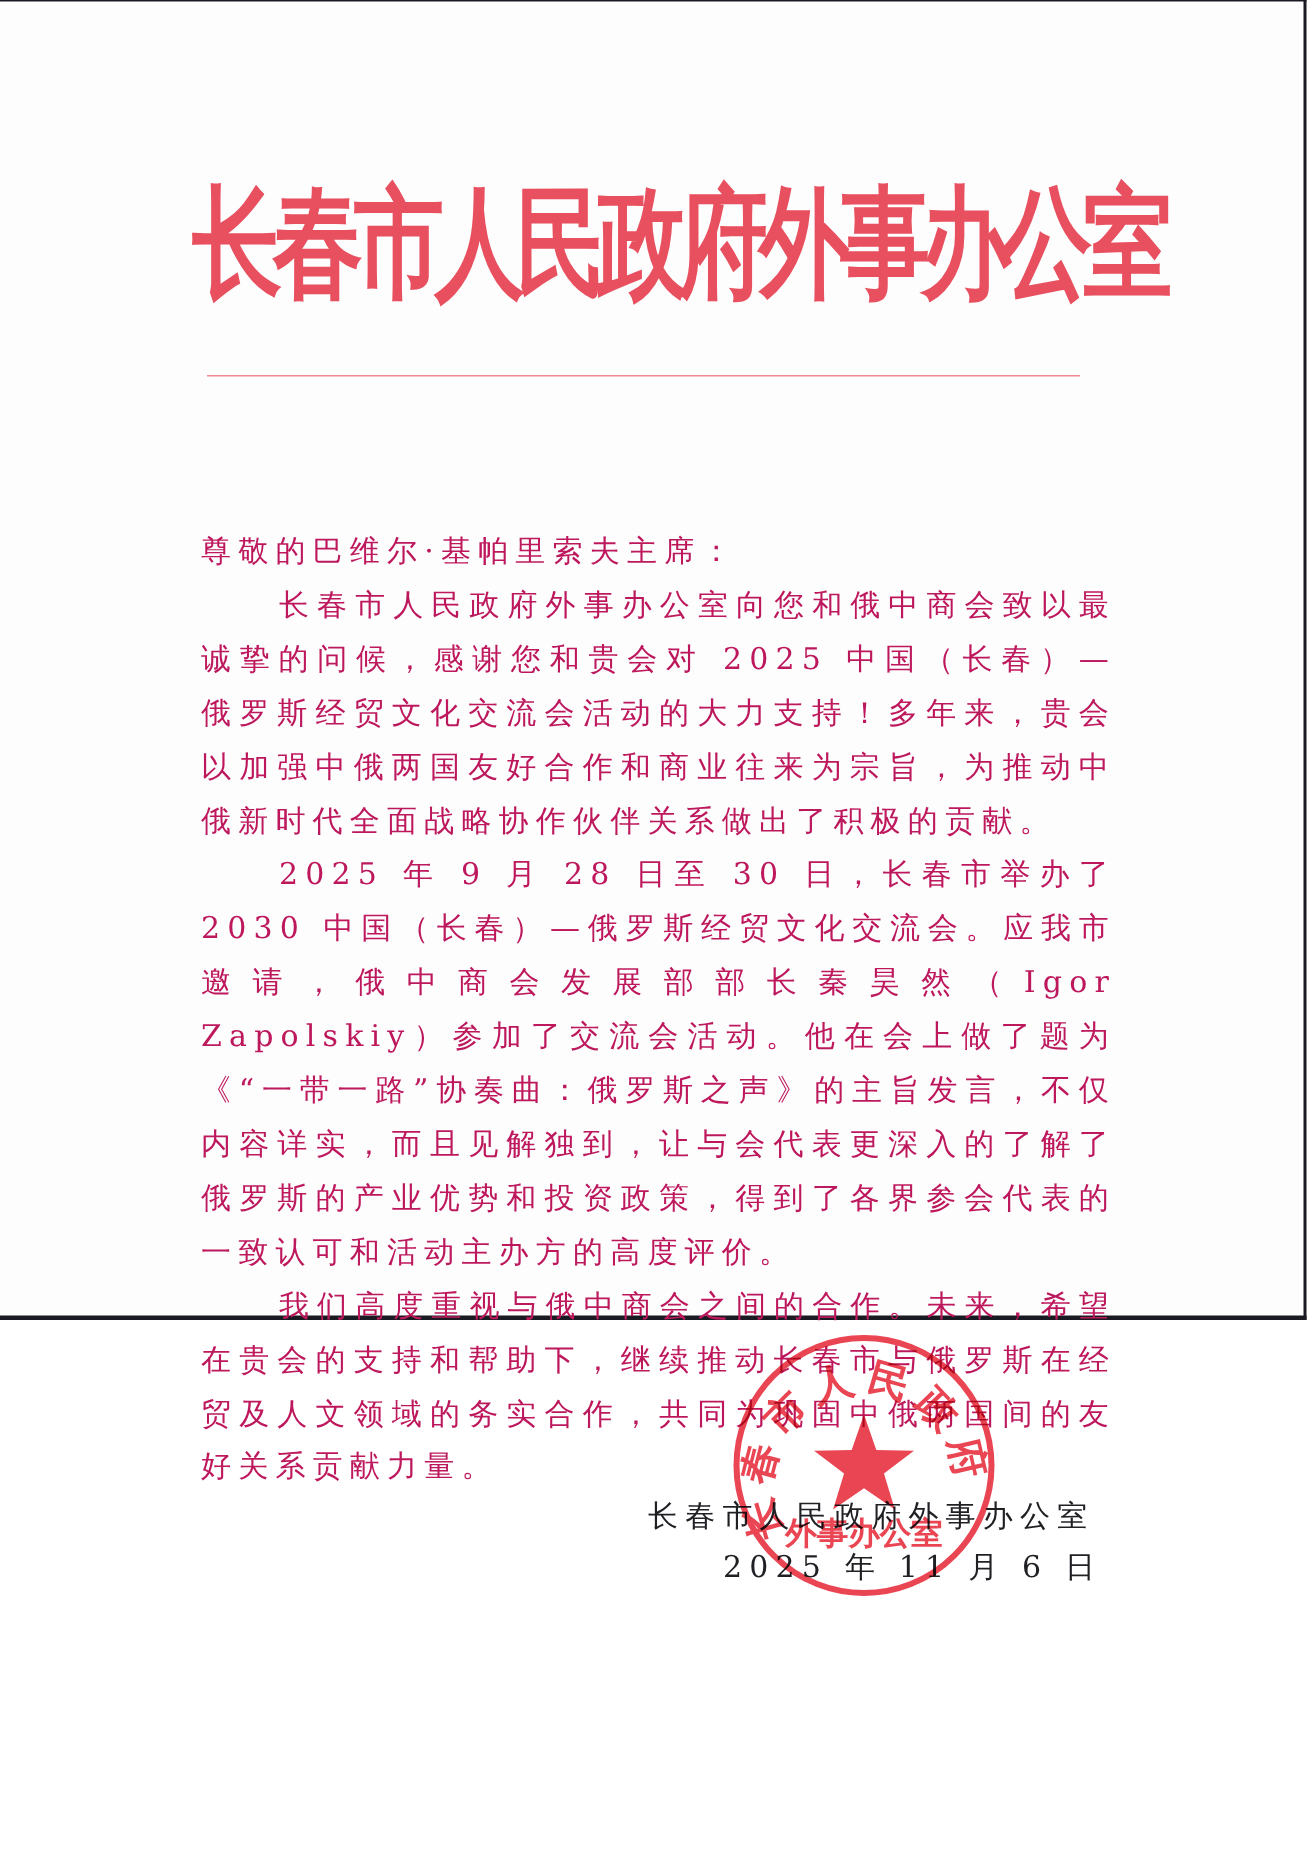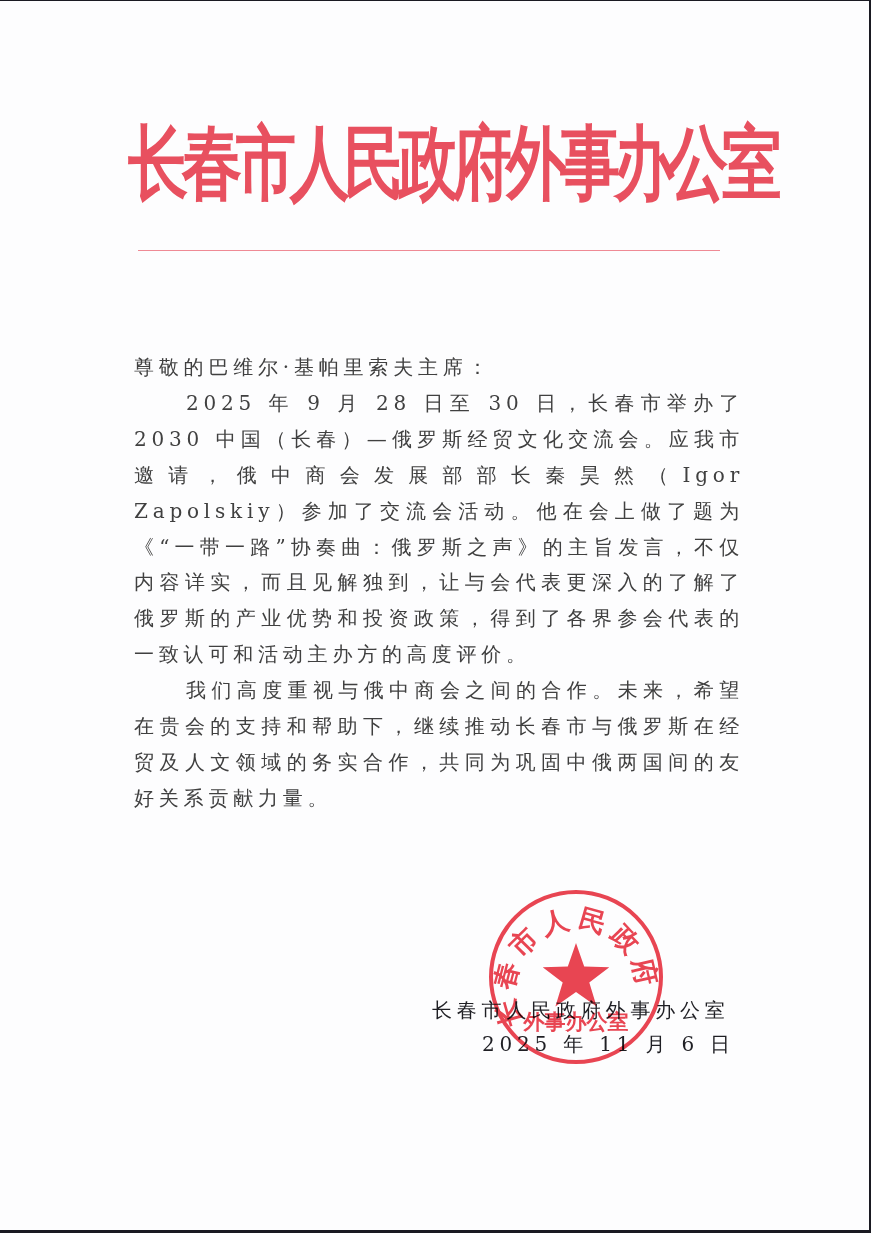--- a/index.html
+++ b/index.html
@@ -11,21 +11,21 @@
     width: 873px;
     height: 1236px;
     position: relative;
     overflow: hidden;
     font-family: "DejaVu Serif", "Liberation Serif", serif;
   }
   .page {
     position: absolute;
     left: 0; top: 0;
     width: 871px;
-    height: 1233px;
+    height: 880px;
     background: #fdfdfe;
     border-top: 1px solid #1a1a22;
     border-right: 2px solid #1a1a22;
     border-bottom: 3px solid #1a1a22;
     box-sizing: border-box;
     padding-left: 24px;
   }
   .letterhead {
     position: absolute;
     left: 128px;
@@ -62,21 +62,21 @@
     letter-spacing: 1px;
     font-family: "DejaVu Serif", serif;
   }
   .body-text {
     position: absolute;
     left: 134px;
     top: 349px;
     width: 610px;
     font-size: 20px;
     line-height: 35.9px;
-    color: #404040;
+    color: #be185d;
     letter-spacing: 4.8px;
     font-family: "DejaVu Serif", "Liberation Serif", serif;
   }
   .body-text p {
     margin: 0;
     text-align: justify;
   }
   .body-text p.indent {
     text-indent: 52px;
   }
@@ -119,20 +119,21 @@
 
 <div class="page">
 
   <div class="letterhead">长春市人民政府外事办公室</div>
 
   <div class="red-rule"></div>
 
 
   <div class="body-text">
     <p>尊敬的巴维尔·基帕里索夫主席：</p>
+    <p class="indent">长春市人民政府外事办公室向您和俄中商会致以最诚挚的问候，感谢您和贵会对 2025 中国（长春）—俄罗斯经贸文化交流会活动的大力支持！多年来，贵会以加强中俄两国友好合作和商业往来为宗旨，为推动中俄新时代全面战略协作伙伴关系做出了积极的贡献。</p>
     <p class="indent">2025 年 9 月 28 日至 30 日，长春市举办了 2030 中国（长春）—俄罗斯经贸文化交流会。应我市邀请，俄中商会发展部部长秦昊然（Igor Zapolskiy）参加了交流会活动。他在会上做了题为《“一带一路”协奏曲：俄罗斯之声》的主旨发言，不仅内容详实，而且见解独到，让与会代表更深入的了解了俄罗斯的产业优势和投资政策，得到了各界参会代表的一致认可和活动主办方的高度评价。</p>
     <p class="indent">我们高度重视与俄中商会之间的合作。未来，希望在贵会的支持和帮助下，继续推动长春市与俄罗斯在经贸及人文领域的务实合作，共同为巩固中俄两国间的友好关系贡献力量。</p>
   </div>
 
   <div class="signature">
     <span class="org">长春市人民政府外事办公室</span>
     <span class="date">2025 年 11 月 6 日</span>
   </div>
 
   <div class="seal">

